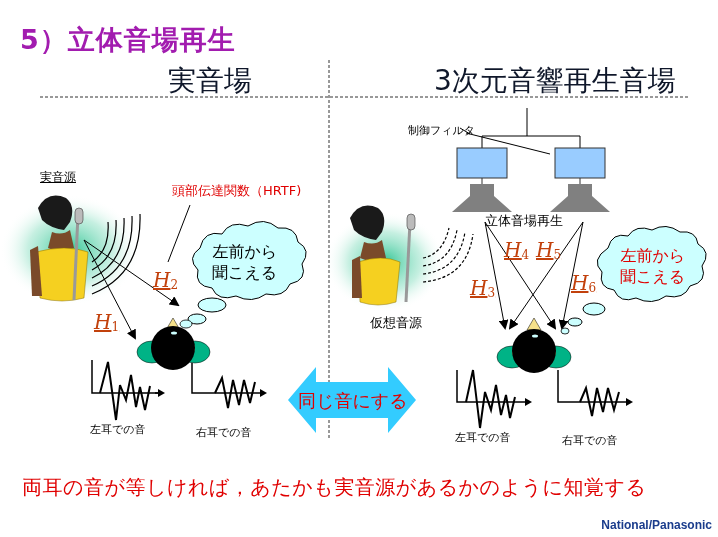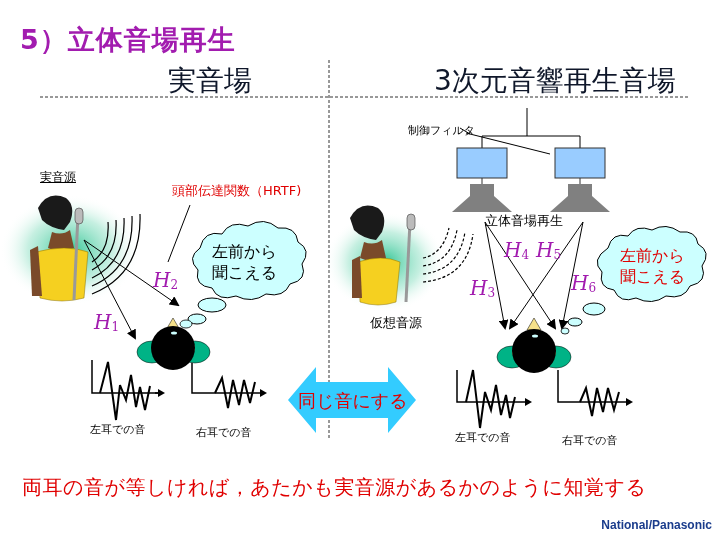--- a/index.html
+++ b/index.html
@@ -5,23 +5,23 @@
   html, body { margin:0; padding:0; background:#ffffff; }
   body { width:718px; height:537px; position:relative; overflow:hidden;
          font-family:"DejaVu Sans", sans-serif; }
   .abs { position:absolute; white-space:nowrap; }
   .slide-title { left:20px; top:22px; font-size:27px; font-weight:bold; color:#a21caf; letter-spacing:1px; }
   .section-title { font-size:28px; color:#0f172a;margin-left:44px; }
   .label { font-size:13px; color:#000; }
   .label-sm { font-size:11px; color:#000; }
   .red { color:#e00000; }
   .hrtf { left:128px; top:182px; font-size:13px; color:#e00000;margin-left:44px; }
-  .hlab { font-family:"DejaVu Serif", serif; font-style:italic; font-size:20px; color:#a21caf; }
+  .hlab { font-family:"DejaVu Serif", serif; font-style:italic; font-size:20px; color:#c2410c;text-decoration:underline; }
   .hlab sub { font-size:12px; font-style:normal; vertical-align:-2px; }
-  .bubble-text { font-size:16px; line-height:21px; text-align:left; }
+  .bubble-text { font-size:16px; line-height:21px; text-align:right; }
   .conclusion { left:22px; top:474px; font-size:20px; color:#e00000; letter-spacing:0.5px; }
   .brand { right:6px; top:518px; font-size:12px; font-weight:bold; color:#1a3c8c; font-family:"Liberation Sans", sans-serif;text-align:center; }
   .same-text { left:298px; top:389px; font-size:18px; color:#e00000;text-align:right; }
   svg { position:absolute; left:0; top:0; }
 </style>
 </head>
 <body>
 
 <svg width="718" height="537" viewBox="0 0 718 537">
   <defs>

